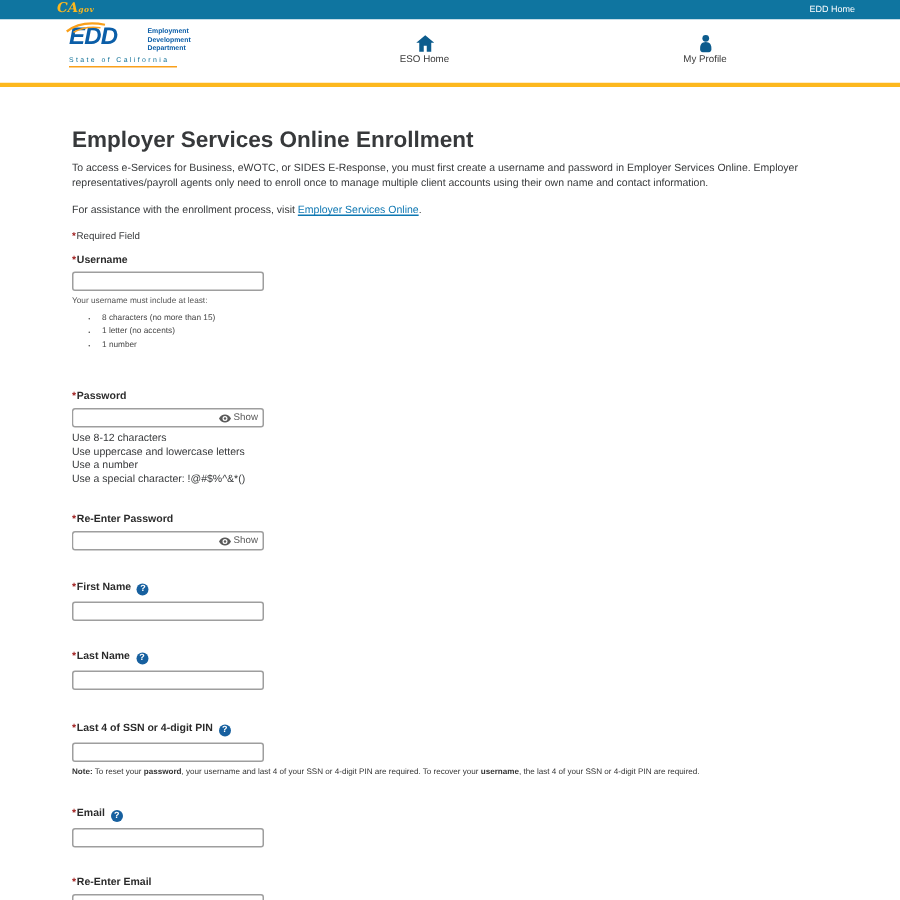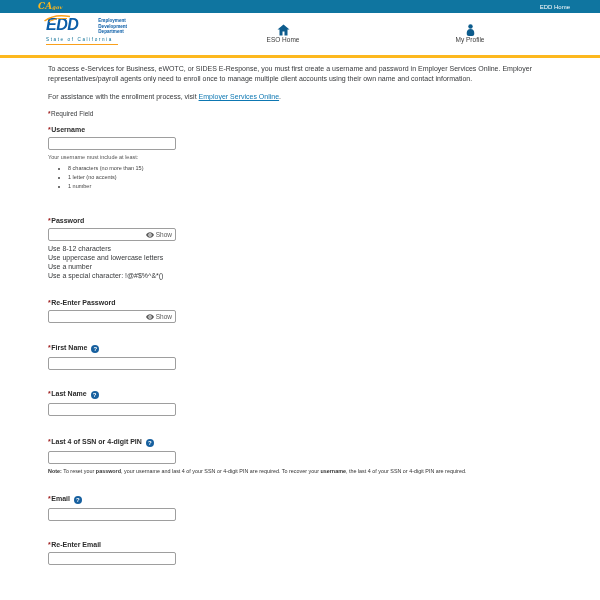--- a/index.html
+++ b/index.html
@@ -118,20 +118,21 @@
           <path d="M11 10 C5.5 10 3.5 14 3.5 17.5 L3.5 20 C3.5 22.2 5.3 24 7.5 24 L14.5 24 C16.7 24 18.5 22.2 18.5 20 L18.5 17.5 C18.5 14 16.5 10 11 10 Z" fill="#0D5C8D"></path>
         </svg>
       </div>
       <div class="nav-label">My Profile</div>
     </div>
   </div>
 
   <div class="gold-rule"></div>
 
   <div class="content">
+    <h1>Employer Services Online Enrollment</h1>
 
     <p class="intro">To access e-Services for Business, eWOTC, or SIDES E-Response, you must first create a username and password in Employer Services Online. Employer representatives/payroll agents only need to enroll once to manage multiple client accounts using their own name and contact information.</p>
 
     <p class="assist"><span>For assistance with the enrollment process, visit </span><a class="eso-link">Employer Services Online</a><span>.</span></p>
 
     <p class="required"><span class="req">*</span><span>Required Field</span></p>
 
     <div class="group g-username">
       <label class="field-label"><span class="req">*</span><span>Username</span></label>
       <input class="text-input" type="text" style="">

